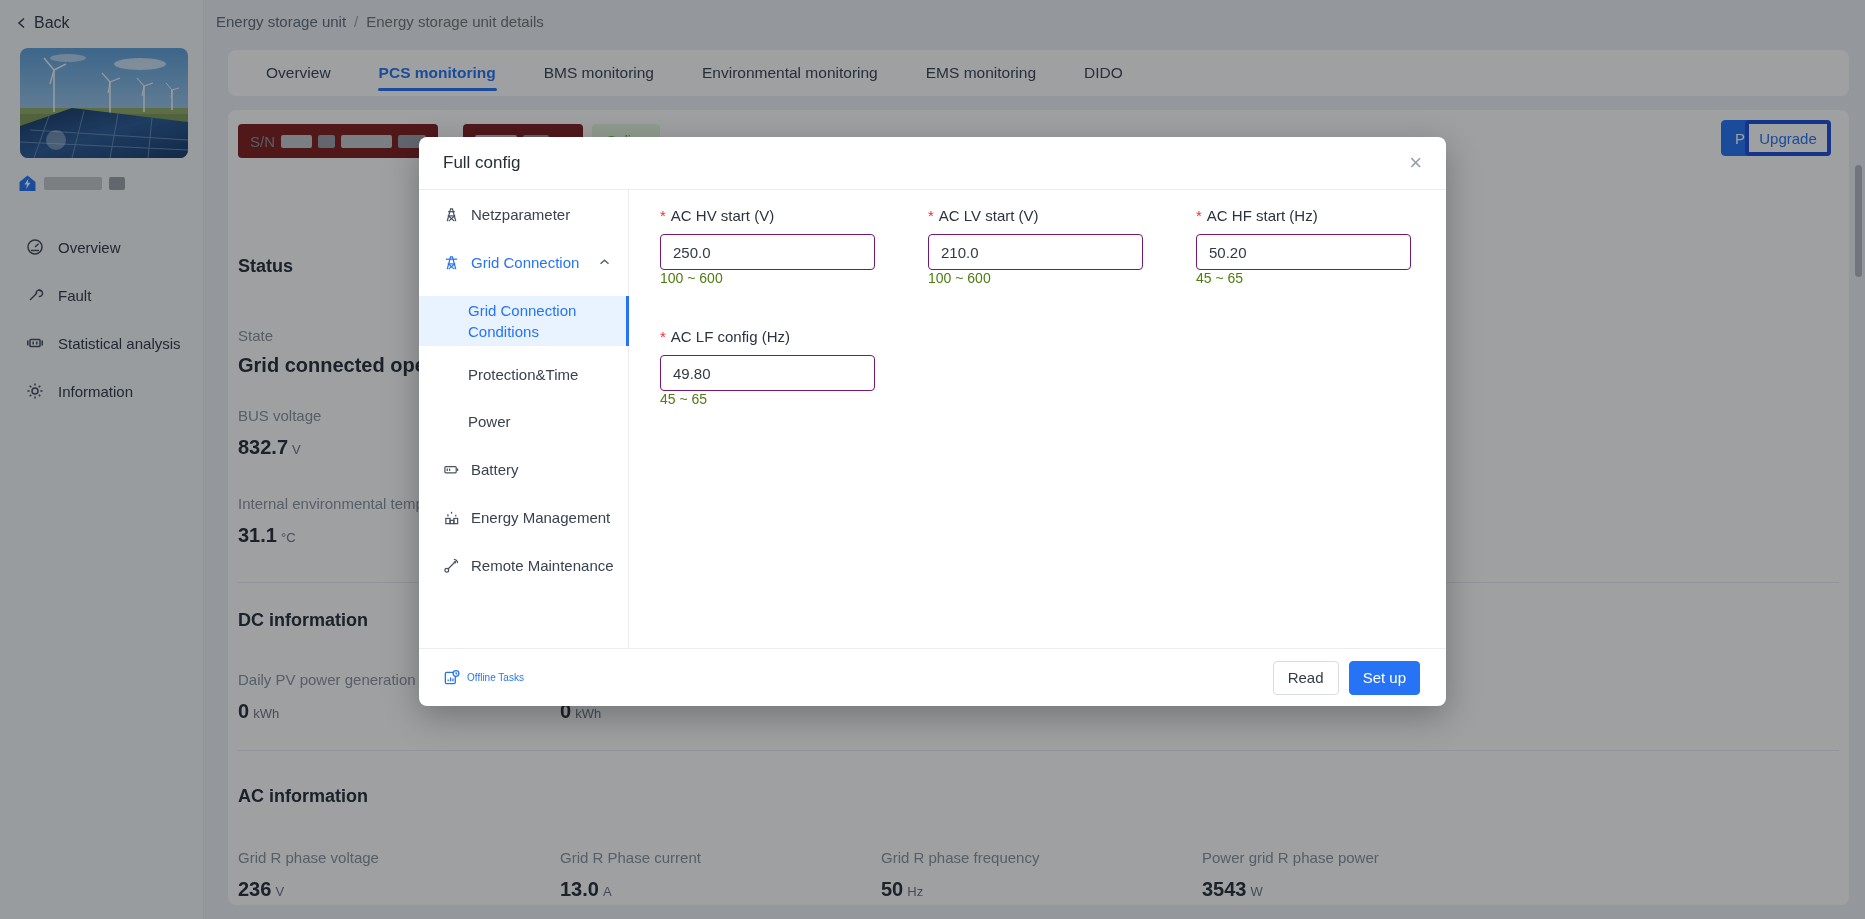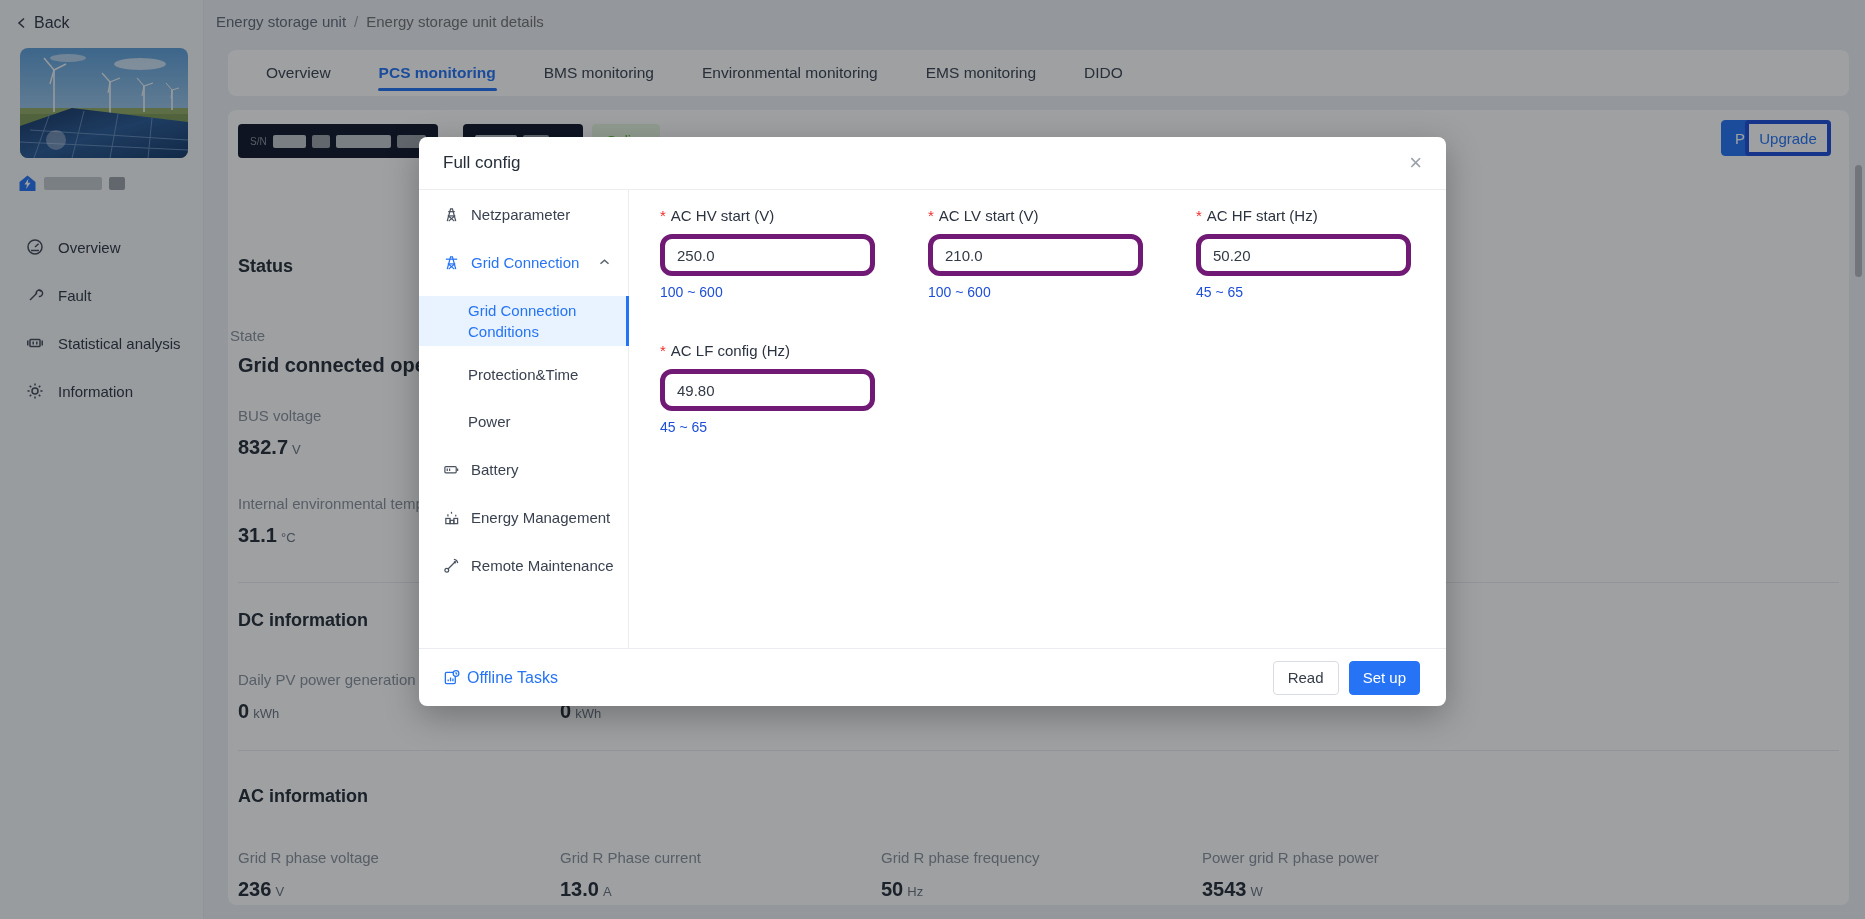--- a/index.html
+++ b/index.html
@@ -27,21 +27,21 @@
   .crumb-sep { color:#9aa1ab; }
   .crumb-current { color:#737373; font-weight:500; }
 
   .tabbar { position:absolute; left:24px; top:50px; width:1621px; height:46px; background:#ffffff; border-radius:8px; display:flex; align-items:center; padding-left:14px; }
   .tab { position:relative; height:100%; display:flex; align-items:center; padding:0 24px; font-size:15.5px; color:#3c4450; cursor:pointer; }
   .tab.active { color:#2674f5; font-weight:700; }
   .tab.active::after { content:""; position:absolute; left:23px; right:23px; bottom:5px; height:3px; border-radius:2px; background:#2674f5; }
 
   .content-card { position:absolute; left:24px; top:110px; width:1621px; height:795px; background:#ffffff; border-radius:8px; overflow:hidden; }
 
-  .sn-pill { position:absolute; top:14px; height:34px; background:#0f172a; border-radius:4px; display:flex; align-items:center; gap:6px; padding:0 12px; font-size:10px; color:#8a919c; }
+  .sn-pill { position:absolute; top:14px; height:34px; background:#7f1d1d; border-radius:4px; display:flex; align-items:center; gap:6px; padding:0 12px; font-size:15px; color:#8a919c; }
   .pill-1 { left:10px; width:200px; }
   .pill-2 { left:235px; width:120px; }
   .badge-online { position:absolute; left:364px; top:14px; height:34px; padding:0 14px; background:#e9f8e2; border-radius:4px; color:#55c02c; font-size:14px; display:flex; align-items:center; }
 
   .btn { border-radius:4px; font-size:15px; font-family:inherit; cursor:pointer; display:flex; align-items:center; justify-content:center; }
   .btn-parameter { position:absolute; left:1493px; top:10px; width:98px; height:36px; background:#2674f5; border:1px solid #2674f5; color:#fff; }
   .btn-upgrade { position:absolute; left:1517px; top:10px; width:86px; height:36px; background:#fff; border:4px solid #1d4ed8; color:#2674f5; }
 
   .sec-title { position:absolute; left:10px; font-size:18px; font-weight:700; color:#262d38; }
   .m-label { position:absolute; font-size:15px; color:#8b929c; white-space:nowrap; }
@@ -70,25 +70,25 @@
   .cfg-sub.sel { position:relative; display:block; height:auto; margin-top:10px; padding:4px 14px 4px 49px; background:#e8f3ff; color:#2674f5; line-height:21px; }
   .cfg-sub.sel::after { content:""; position:absolute; right:-1px; top:0; bottom:0; width:3px; background:#2674f5; }
   .cfg-sub.first-after-sel { margin-top:5px; }
 
   .cfg-form { flex:1; padding:10px 0 0 31px; }
   .f-row { display:flex; gap:53px; }
   .f-row + .f-row { margin-top:35px; }
   .field { width:215px; }
   .f-label { display:flex; gap:5px; font-size:15px; color:#2b3340; margin-bottom:10px; margin-top:7px; }
   .req { color:#f12d2d; }
-  .f-input { width:100%; height:36px; border:5px solid #701a75; border-radius:12px; padding:16px 12px; font-size:15px; color:#323a45; font-family:inherit; background:#fff; outline:none; }
-  .f-hint { margin-top:8px; font-size:14px; color:#1d4ed8; }
+  .f-input { width:100%; height:36px; border:1px solid #701a75; border-radius:4px; padding:16px 12px; font-size:15px; color:#323a45; font-family:inherit; background:#fff; outline:none; }
+  .f-hint { margin-top:0; font-size:14px; color:#4d7c0f; }
 
   .modal-footer { height:58px; flex:none; border-top:1px solid #ebedf0; display:flex; align-items:center; padding:0 26px 0 24px; }
-  .offline-link { display:flex; align-items:center; gap:7px; color:#2674f5; font-size:16px; cursor:pointer; }
+  .offline-link { display:flex; align-items:center; gap:7px; color:#2674f5; font-size:10px; cursor:pointer; }
   .footer-actions { margin-left:auto; display:flex; gap:10px; }
   .btn-read { width:66px; height:34px; background:#fff; border:1px solid #d9dde2; color:#353c47; }
   .btn-setup { min-width:66px; height:34px; padding:0 13px; background:#2674f5; border:1px solid #2674f5; color:#fff; font-weight:500; }
 </style>
 </head>
 <body>
 
 <aside class="sidebar">
   <div class="back-row">
     <svg width="11" height="12" viewBox="0 0 11 12">
@@ -248,21 +248,21 @@
       <span class="redact dk" style="width:26px"></span>
     </div>
     <div class="badge-online">
         <span>Online</span>
       </div>
 
     <button class="btn btn-parameter">Parameter</button>
     <button class="btn btn-upgrade">Upgrade</button>
 
     <div class="sec-title" style="top:146px">Status</div>
-    <div class="m-label" style="left:2px; top:217px">State</div>
+    <div class="m-label" style="left:10px; top:217px">State</div>
     <div class="m-value" style="left:10px; top:244px"><span>Grid connected operation</span><span class="m-unit"></span></div>
     <div class="m-label" style="left:10px; top:297px">BUS voltage</div>
     <div class="m-value" style="left:10px; top:326px"><span>832.7</span><span class="m-unit">V</span></div>
     <div class="m-label" style="left:10px; top:385px">Internal environmental temperature</div>
     <div class="m-value" style="left:10px; top:414px"><span>31.1</span><span class="m-unit">°C</span></div>
 
     <div class="divider" style="top:472px"></div>
 
     <div class="sec-title" style="top:500px">DC information</div>
     <div class="m-label" style="left:10px; top:561px">Daily PV power generation</div>

